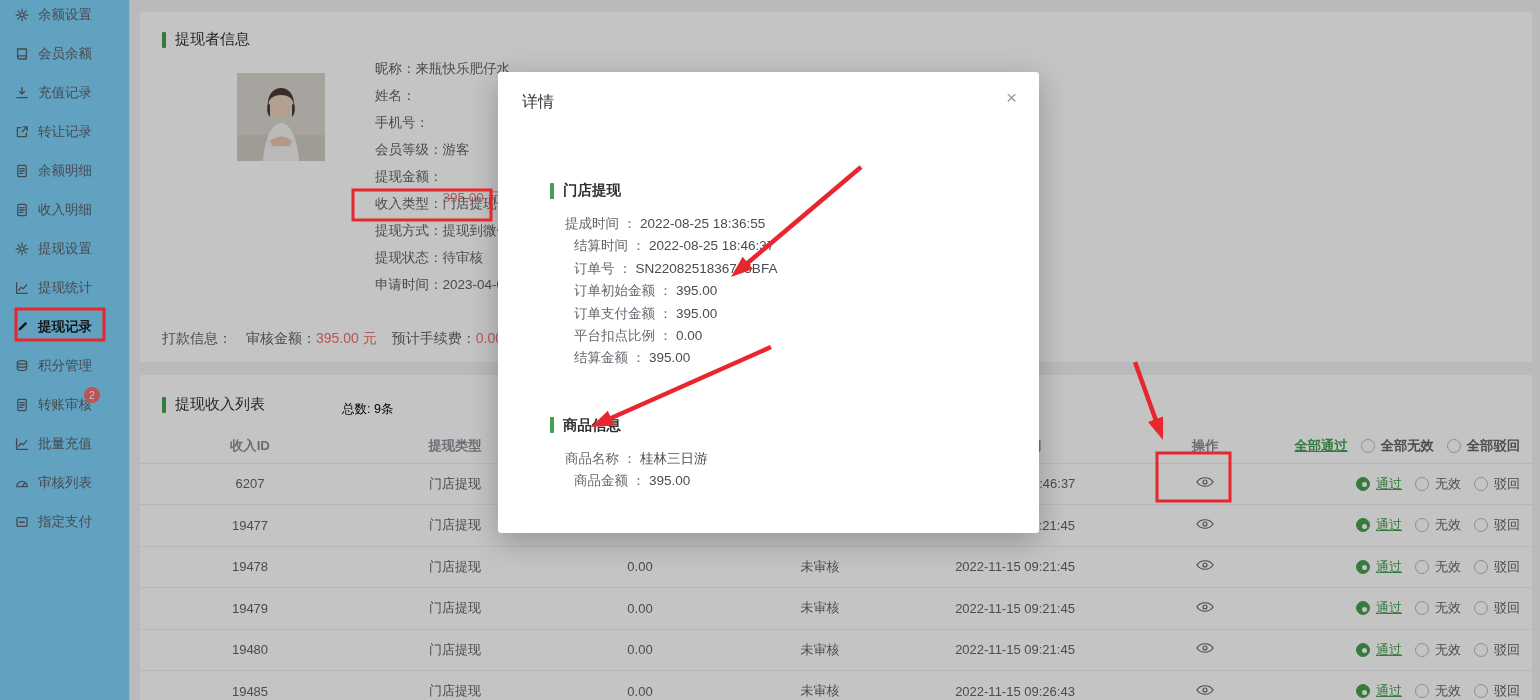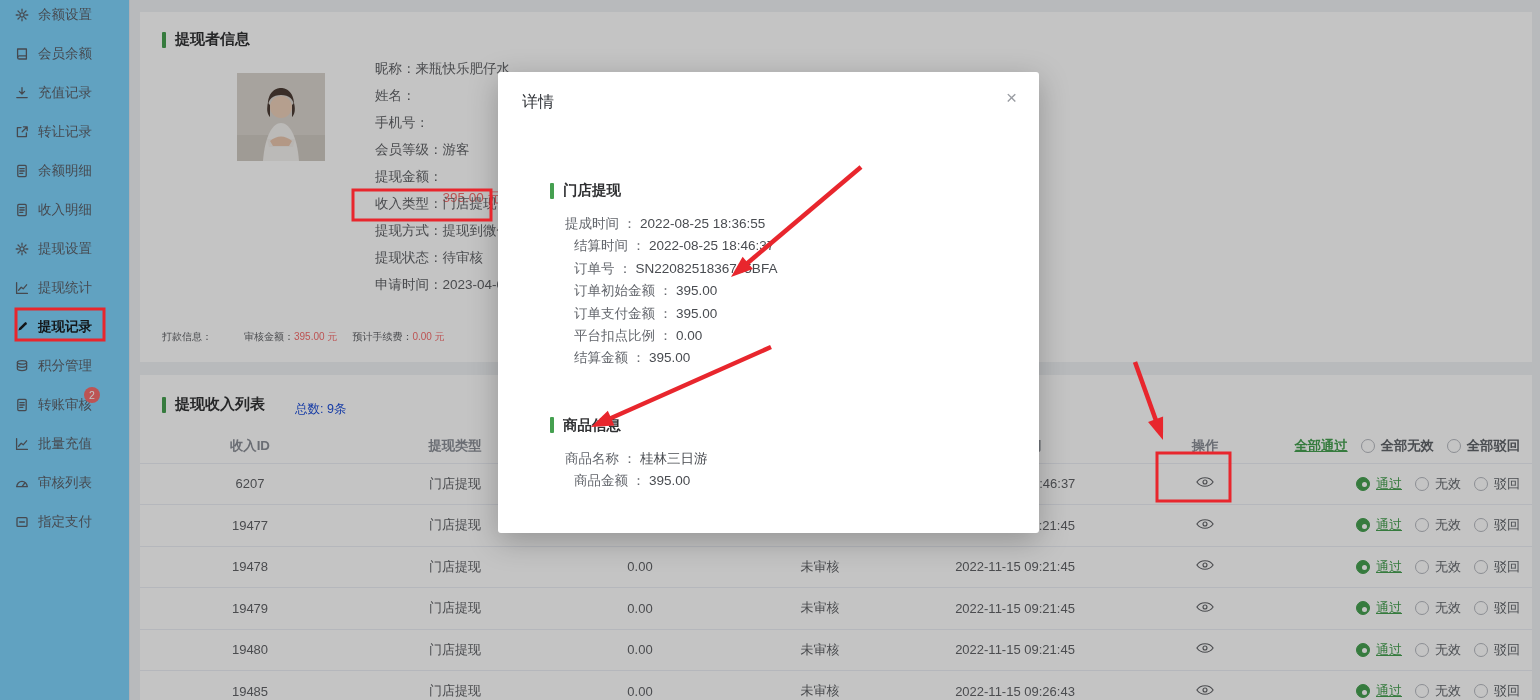--- a/index.html
+++ b/index.html
@@ -20,33 +20,33 @@
   .side-item.active { color:#17191c; font-weight:bold; }
   .badge { position:absolute; top:2px; left:84px; min-width:16px; height:16px; padding:0 4px;
     border-radius:9px; background:#f56c6c; color:#fff; font-size:10.5px; font-weight:normal;
     display:flex; align-items:center; justify-content:center; }
   
   .content { position:absolute; left:130px; top:0; width:1410px; height:700px;
     padding:12px 8px 0 10px; }
   .panel { background:#ffffff; }
   .panel-info { height:350px; position:relative; padding:18px 0 0 22px; }
   .sec-title { display:flex; align-items:center; gap:9px; font-size:15px;
-    font-weight:bold; color:#303133; }
+    font-weight:normal; color:#303133; }
   .sec-bar { width:4px; height:16px; background:#45A050; border-radius:1px; }
   .avatar { position:absolute; left:97px; top:61px; width:88px; height:88px;
     background:#dedad5; overflow:hidden; }
   .fields { position:absolute; left:235px; top:44px; font-size:13.5px; }
   .field { height:26.9px; display:flex; align-items:center; white-space:nowrap; }
   .red { color:#f56c6c;margin-top:41px; }
   .pay-row { position:absolute; left:22px; top:318px; display:flex; align-items:center;
-    font-size:10px; gap:32px; white-space:nowrap; }
+    font-size:14px; gap:14px; white-space:nowrap; }
   
   .panel-table { margin-top:13px; height:400px; padding-top:20px; }
   .tbl-head-row { display:flex; align-items:baseline; gap:30px; padding-left:22px; }
-  .tbl-total { font-size:12.5px; color:#1d4ed8; font-weight:normal; }
+  .tbl-total { font-size:12.5px; color:#000000; font-weight:normal;margin-left:47px; }
   .grid { display:grid; grid-template-columns:220px 190px 180px 180px 210px 170px 242px;
     align-items:center; }
   .thead { margin-top:11px; height:34px; font-size:13.3px; color:#8a8e96; font-weight:bold; }
   .cell { text-align:center; overflow:hidden; white-space:nowrap; }
   .trow { height:41.5px; border-top:1px solid #ebeef5; font-size:13px; color:#606266; }
   .ops-btn { background:none; border:none; cursor:pointer; display:inline-flex; padding:2px; }
   .ops-btn svg { width:18px; height:12px; stroke:#606266; fill:none; stroke-width:1.3; }
   .radio-group { display:flex; justify-content:flex-end; align-items:flex-start;
     gap:13px; padding-right:12px; }
   .radio { display:flex; align-items:center; gap:6px; font-size:13px; color:#5f6368; cursor:pointer; }

